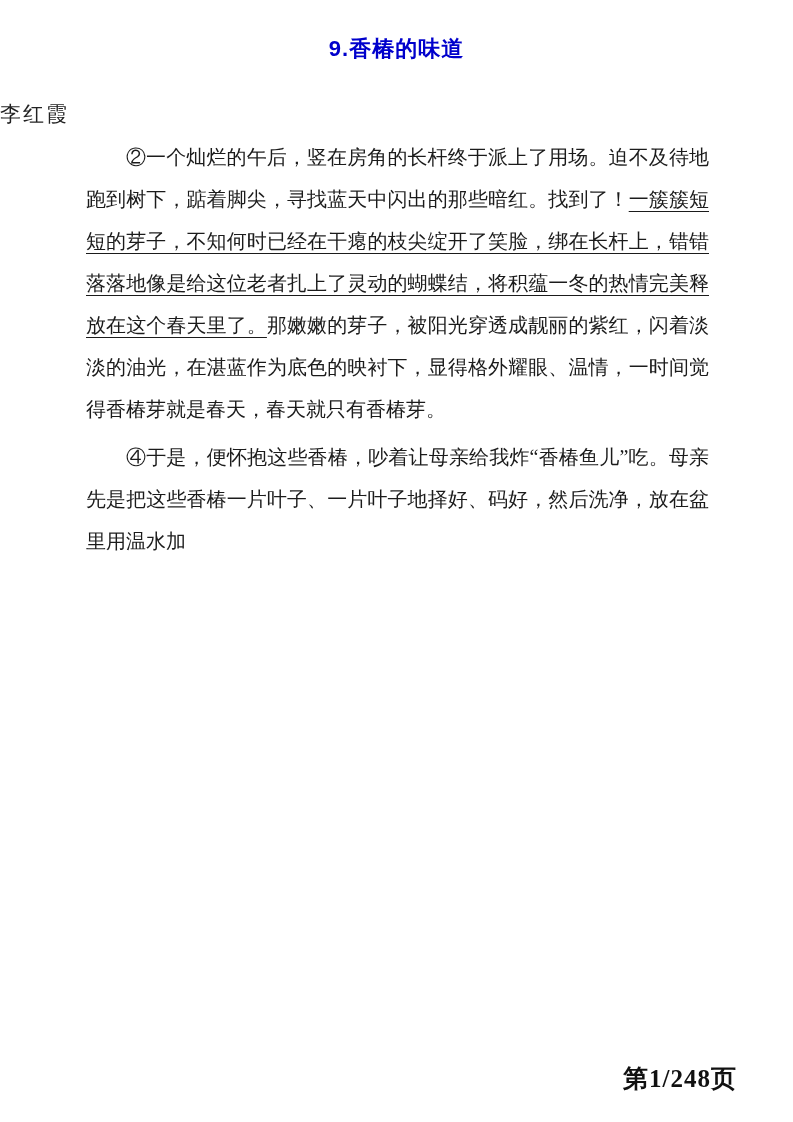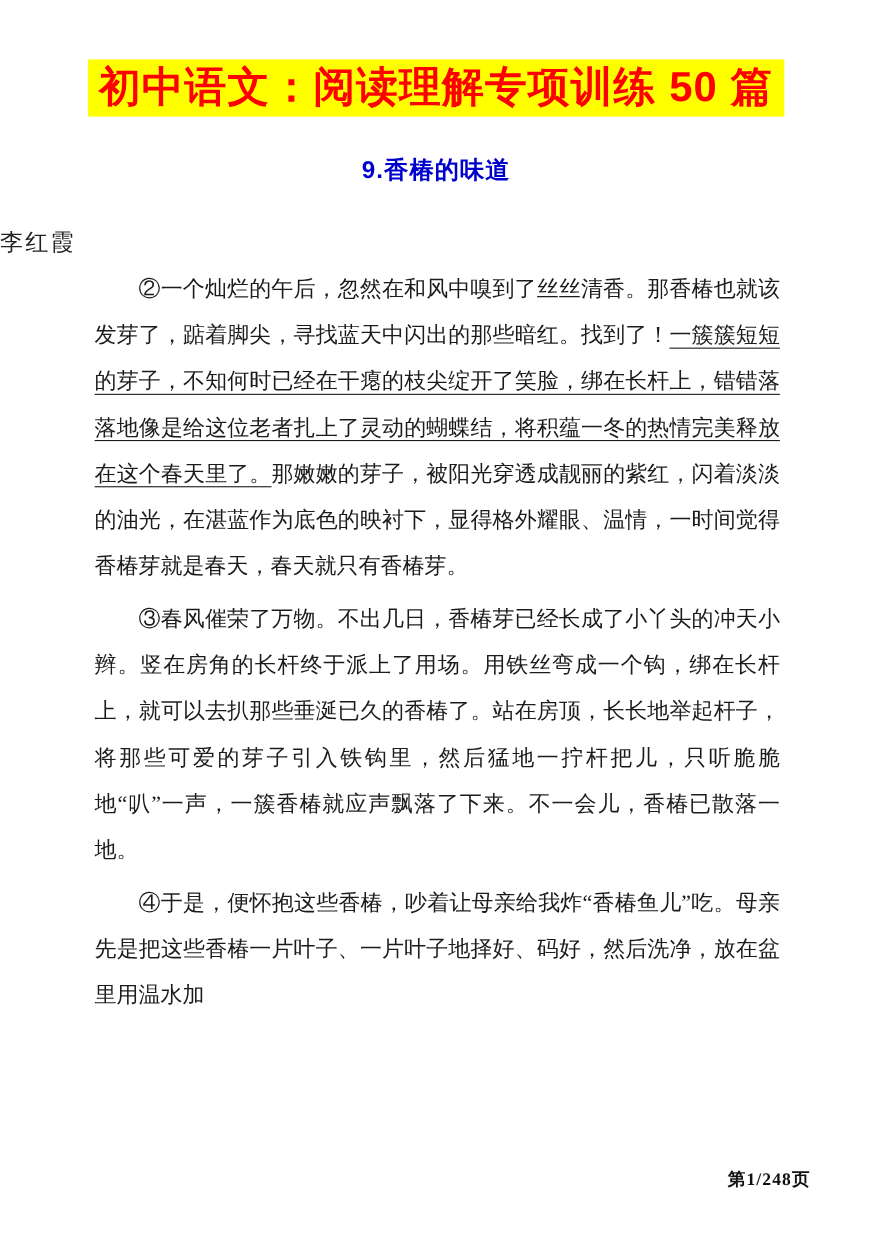--- a/index.html
+++ b/index.html
@@ -66,39 +66,35 @@
   .underline {
     text-decoration: underline;
     text-underline-offset: 5px;
     text-decoration-thickness: 1px;
   }
   .page-number {
     position: absolute;
     top: 1062px;
     right: 56px;
     font-weight: bold;
-    font-size: 16px;
+    font-size: 25px;
     color: #111111;
     letter-spacing: 1px;
   }
 </style>
 </head>
 <body>
 
 <div class="page">
 
-  <div class="title-wrap">
-    <span class="title-highlight">初中语文：阅读理解专项训练 50 篇</span>
-  </div>
 
   <div class="section-title">9.香椿的味道</div>
 
   <div class="author">李红霞</div>
 
   <div class="body-text">
-      <p class="para"><span>②一个灿烂的午后，忽然在和风中嗅到了丝丝清香。那香椿也就该发芽了，踮着脚尖，寻找蓝天中闪出的那些暗红。找到了！</span><span class="underline">一簇簇短短的芽子，不知何时已经在干瘪的枝尖绽开了笑脸，绑在长杆上，错错落落地像是给这位老者扎上了灵动的蝴蝶结，将积蕴一冬的热情完美释放在这个春天里了。</span><span>那嫩嫩的芽子，被阳光穿透成靓丽的紫红，闪着淡淡的油光，在湛蓝作为底色的映衬下，显得格外耀眼、温情，一时间觉得香椿芽就是春天，春天就只有香椿芽。</span></p>
-      <p class="para"><span>③春风催荣了万物。不出几日，香椿芽已经长成了小丫头的冲天小辫。竖在房角的长杆终于派上了用场。用铁丝弯成一个钩，绑在长杆上，就可以去扒那些垂涎已久的香椿了。站在房顶，长长地举起杆子，将那些可爱的芽子引入铁钩里，然后猛地一拧杆把儿，只听脆脆地“叭”一声，一簇香椿就应声飘落了下来。不一会儿，香椿已散落一地。</span></p>
+      <p class="para"><span>②一个灿烂的午后，竖在房角的长杆终于派上了用场。迫不及待地跑到树下，踮着脚尖，寻找蓝天中闪出的那些暗红。找到了！</span><span class="underline">一簇簇短短的芽子，不知何时已经在干瘪的枝尖绽开了笑脸，绑在长杆上，错错落落地像是给这位老者扎上了灵动的蝴蝶结，将积蕴一冬的热情完美释放在这个春天里了。</span><span>那嫩嫩的芽子，被阳光穿透成靓丽的紫红，闪着淡淡的油光，在湛蓝作为底色的映衬下，显得格外耀眼、温情，一时间觉得香椿芽就是春天，春天就只有香椿芽。</span></p>
       <p class="para"><span>④于是，便怀抱这些香椿，吵着让母亲给我炸“香椿鱼儿”吃。母亲先是把这些香椿一片叶子、一片叶子地择好、码好，然后洗净，放在盆里用温水加</span></p>
     </div>
 
   <div class="page-number">第1/248页</div>
 
 </div>
 
 </body></html>

